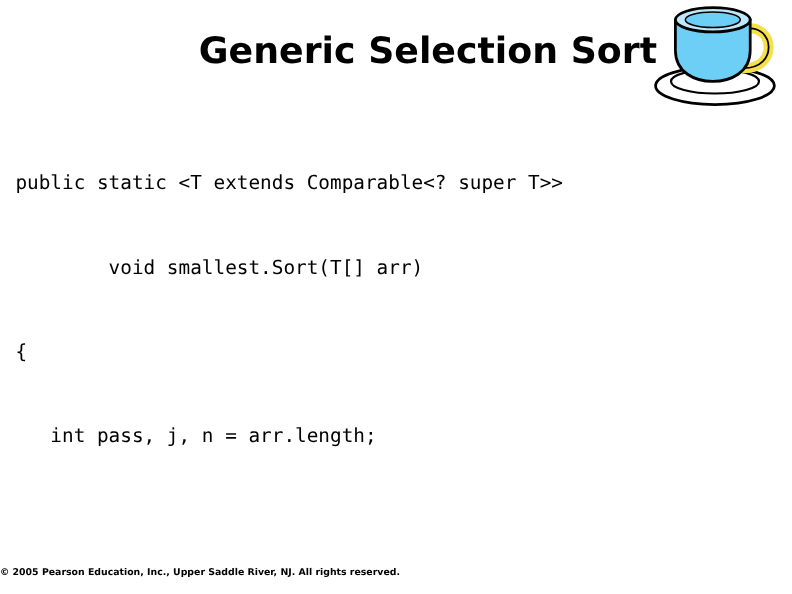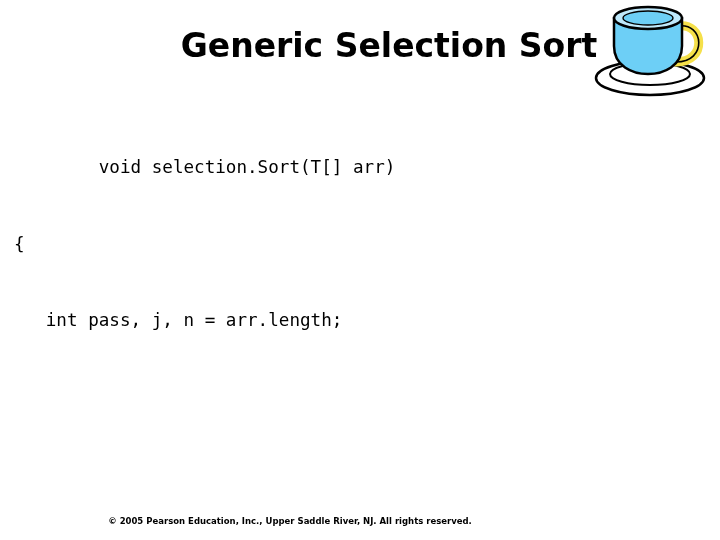--- a/index.html
+++ b/index.html
@@ -47,21 +47,21 @@
   }
   .code-line {
     white-space: pre;
     min-height: 25.5px;
   }
   .footer {
     position: absolute;
     bottom: 14px;
     left: 0;
     width: 580px;
-    text-align: center;
+    text-align: left;
     font-family: "DejaVu Sans", sans-serif;
     font-size: 8.5px;
     font-weight: bold;
     color: #000000;
   }
   .cup {
     position: absolute;
     top: 0px;
     right: 8px;
     width: 120px;
@@ -85,21 +85,22 @@
       <path d="M22 18 L22 46 C22 66 40 74 56 74 C72 74 90 66 90 46 L90 18 Z" fill="#6dcff6" stroke="#000000" stroke-width="2.5"></path>
 
       <ellipse cx="56" cy="18" rx="34" ry="11" fill="#bfe9fb" stroke="#000000" stroke-width="2.5"></ellipse>
       <ellipse cx="56" cy="18" rx="25" ry="7" fill="#6dcff6" stroke="#000000" stroke-width="1.4"></ellipse>
     </svg>
   </div>
 
   <div class="title">Generic Selection Sort</div>
 
   <div class="code-block">
-    <div class="code-line">        void selection.Sort(T[] arr)</div>
+    <div class="code-line">public static &lt;T extends Comparable&lt;? super T&gt;&gt;</div>
+    <div class="code-line">        void smallest.Sort(T[] arr)</div>
     <div class="code-line">{</div>
     <div class="code-line">   int pass, j, n = arr.length;</div>
     
     
     
     
     
     
     
   </div>

